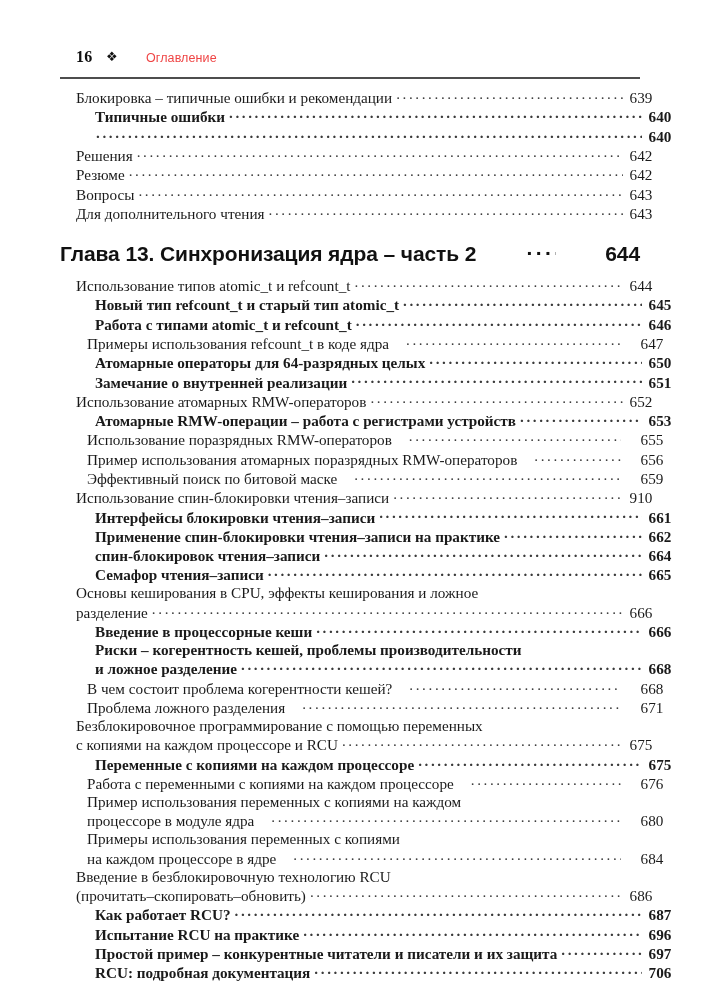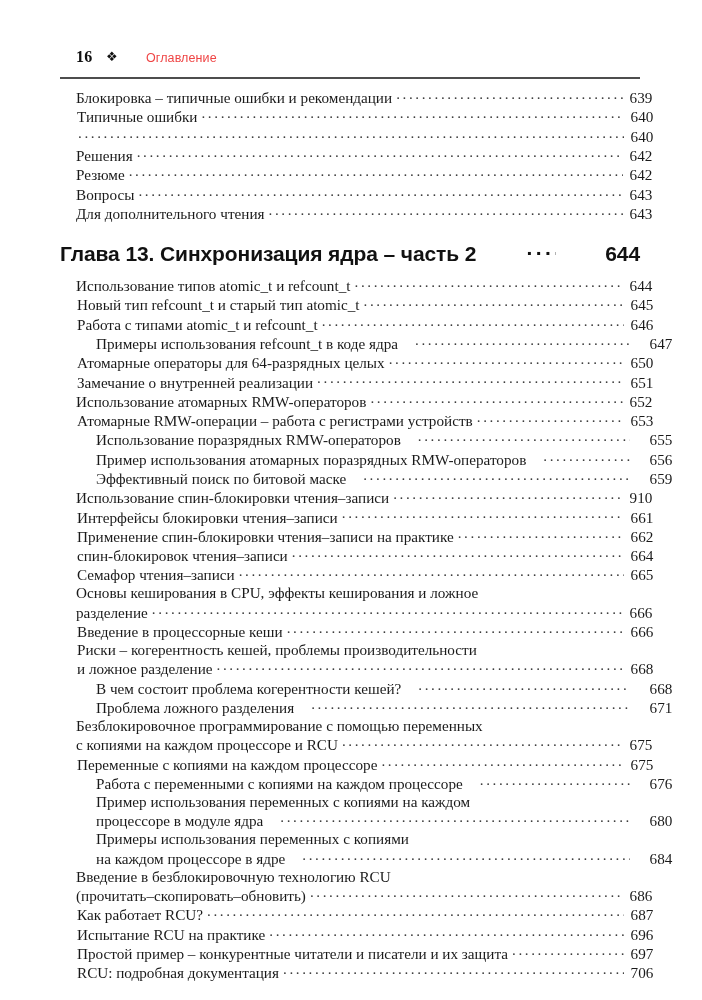--- a/index.html
+++ b/index.html
@@ -99,22 +99,22 @@
   }
   .entry .pageno {
     flex: 0 0 auto;
     text-align: center;
     min-width: 30px;
     padding-left: 2px;
   }
 
   
   .lvl0 { margin-left: 16px;  }
-  .lvl1 { margin-left: 17px; }
-  .lvl2 { margin-left: 36px; gap: 13px; }
+  .lvl1 { margin-left: 35px; font-weight: bold; }
+  .lvl2 { margin-left: 27px; gap: 13px; }
 
   
   .chapter {
     display: flex;
     align-items: baseline;
     width: 100%;
     font-family: "Liberation Sans", sans-serif;
     font-weight: bold;
     font-size: 21px;
     line-height: 26px;

